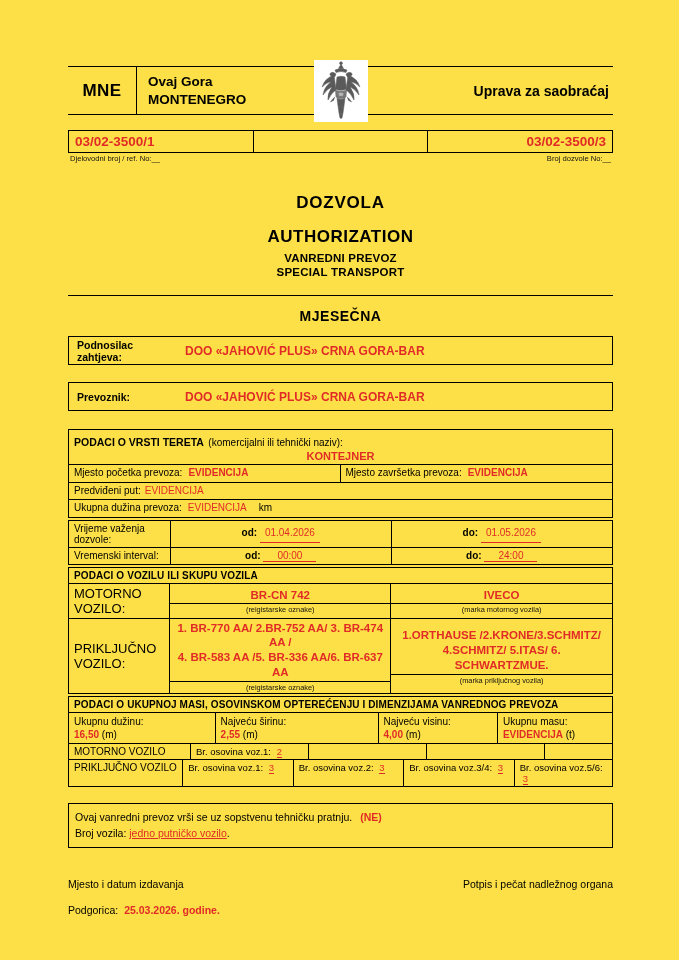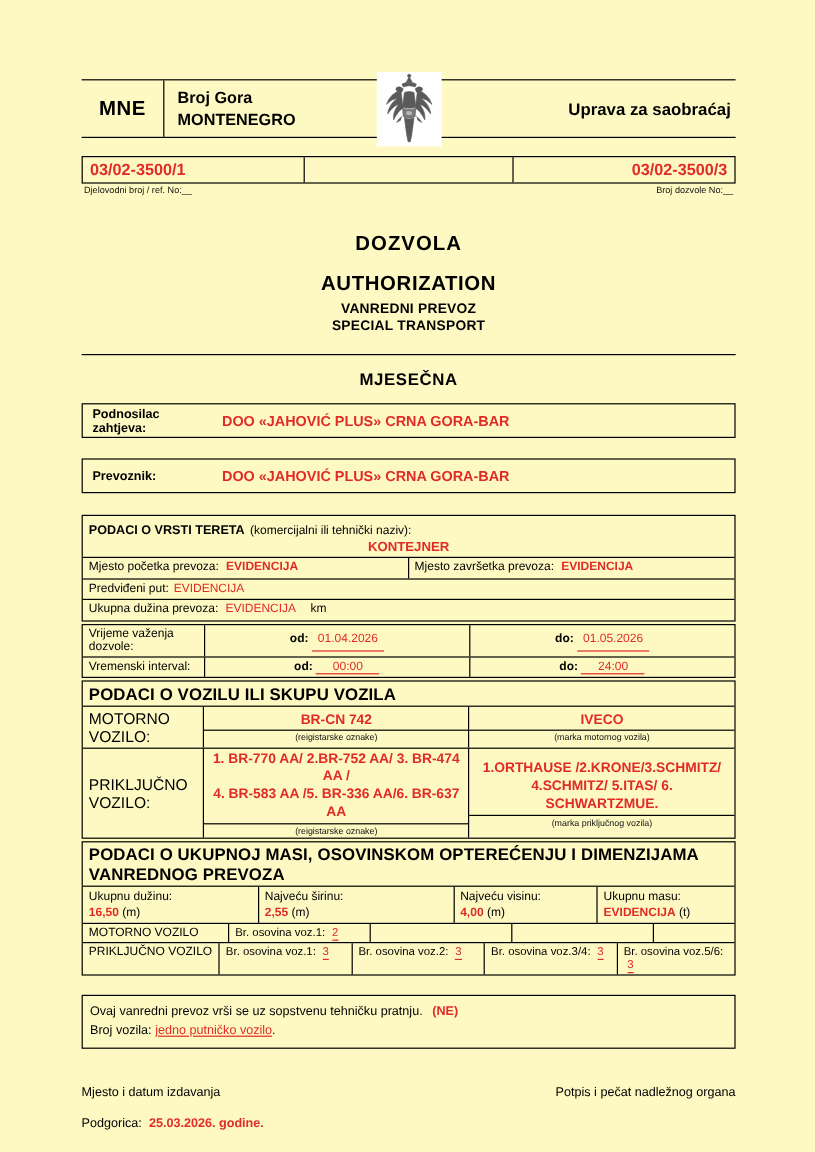--- a/index.html
+++ b/index.html
@@ -11,21 +11,21 @@
     width: 679px;
     height: 960px;
     font-family: "Liberation Sans", sans-serif;
     color: #000000;
     -webkit-font-smoothing: antialiased;
   }
   .page {
     position: relative;
     width: 679px;
     height: 960px;
-    background: #fef9c3;
+    background: #fde047;
     box-sizing: border-box;
   }
   .sheet {
     position: absolute;
     left: 68px;
     top: 66px;
     width: 545px;
   }
 
   
@@ -199,21 +199,21 @@
     display: flex;
     align-items: center;
     line-height: 1.25;
   }
   .cell.bd { border-right: 1px solid #000; }
   .red { color: #e02b27; font-weight: bold; }
   .redn { color: #e02b27; }
   .b { font-weight: bold; }
 
   .sect-title {
-    font-size: 14px;
+    font-size: 10px;
     font-weight: bold;
     padding: 2px 5px;
     letter-spacing: 0.1px;
   }
   .cargo-head {
     border-bottom: 1px solid #000;
     padding: 2px 5px 0 5px;
   }
   .cargo-head .lead { font-size: 10.5px; font-weight: bold; }
   .cargo-head .paren { font-size: 10px; font-weight: normal; }
@@ -344,21 +344,21 @@
 </style>
 </head>
 <body>
 
 <div class="page">
   <div class="sheet">
 
     <div class="hdr">
       <div class="hdr-mne">MNE</div>
       <div class="hdr-country">
-        <span>Broj Gora</span>
+        <span>Ovaj Gora</span>
         <span>MONTENEGRO</span>
       </div>
       <div class="hdr-spacer"></div>
       <div class="hdr-auth">Uprava za saobraćaj</div>
       <div class="crest">
         <svg width="52" height="60" viewBox="0 0 52 60" aria-hidden="true">
           <g fill="#5a5a5a" stroke="#5a5a5a" stroke-width="0.5">
 
             <path d="M26 3 L23.5 7.5 L28.5 7.5 Z"></path>
             <circle cx="26" cy="2.2" r="1.4"></circle>

